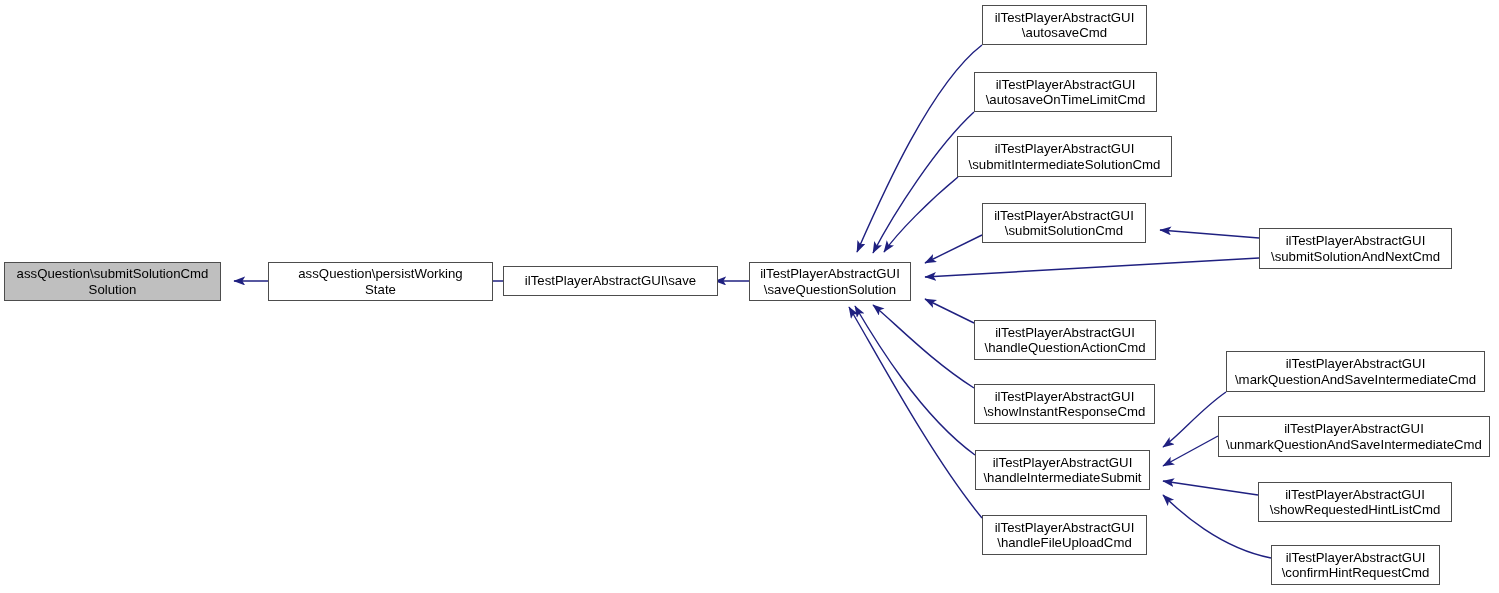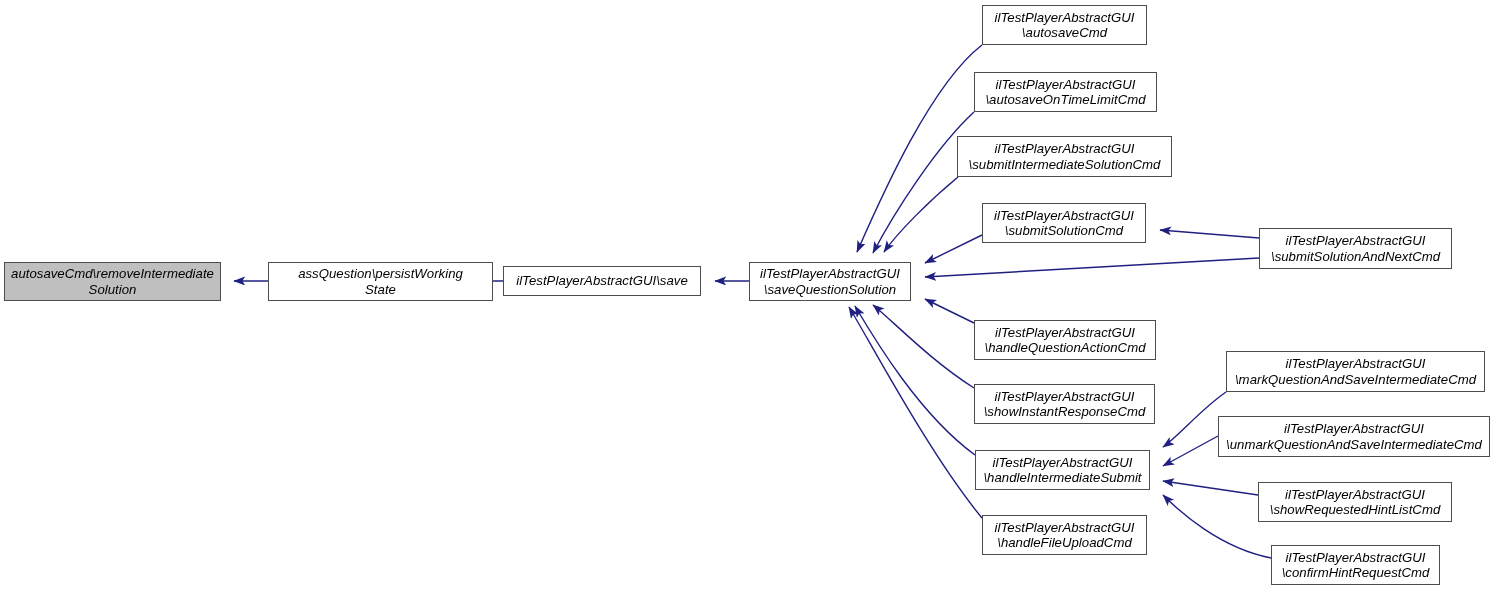--- a/index.html
+++ b/index.html
@@ -39,21 +39,20 @@
     justify-content: center;
     white-space: pre-line;
     letter-spacing: 0.02px;
   }
   .node.highlight {
     background: #bfbfbf;
   }
   .node .label {
     display: block;
     padding: 0 4px;
-    font-style: italic;
   }
 </style>
 </head>
 <body>
 
 <div id="canvas">
   <svg id="edges" viewBox="0 0 1499 593" xmlns="http://www.w3.org/2000/svg">
     <defs>
       <marker id="arrow" markerWidth="9" markerHeight="9" refX="8" refY="3.2" orient="auto" markerUnits="strokeWidth">
         <path d="M0,0 L8.5,3.2 L0,6.4 L2,3.2 z" fill="#1f2080"></path>
@@ -73,25 +72,25 @@
         <path d="M 974 388 C 930 360 894 322 873 305" marker-end="url(#arrow)"></path>
         <path d="M 975 455 C 920 415 875 340 855 306" marker-end="url(#arrow)"></path>
         <path d="M 982 518 C 930 455 872 345 849 307" marker-end="url(#arrow)"></path>
         <path d="M 1226 392 C 1200 410 1180 435 1163 447" marker-end="url(#arrow)"></path>
         <path d="M 1218 436 L 1163 466" marker-end="url(#arrow)"></path>
         <path d="M 1258 495 L 1163 481" marker-end="url(#arrow)"></path>
         <path d="M 1271 558 C 1220 548 1180 512 1163 495" marker-end="url(#arrow)"></path>
       </g>
   </svg>
   <div id="node-layer">
-      <div class="node highlight" style="left: 4px; top: 262px; width: 217px; height: 39px;"><span class="label">autosaveCmd\removeIntermediate
+      <div class="node highlight" style="left: 4px; top: 262px; width: 217px; height: 39px;"><span class="label">assQuestion\submitSolutionCmd
 Solution</span></div>
       <div class="node" style="left: 268px; top: 262px; width: 225px; height: 39px;"><span class="label">assQuestion\persistWorking
 State</span></div>
-      <div class="node" style="left: 503px; top: 266px; width: 198px; height: 30px;"><span class="label">ilTestPlayerAbstractGUI\save</span></div>
+      <div class="node" style="left: 503px; top: 266px; width: 215px; height: 30px;"><span class="label">ilTestPlayerAbstractGUI\save</span></div>
       <div class="node" style="left: 749px; top: 262px; width: 162px; height: 39px;"><span class="label">ilTestPlayerAbstractGUI
 \saveQuestionSolution</span></div>
       <div class="node" style="left: 982px; top: 5px; width: 165px; height: 40px;"><span class="label">ilTestPlayerAbstractGUI
 \autosaveCmd</span></div>
       <div class="node" style="left: 974px; top: 72px; width: 183px; height: 40px;"><span class="label">ilTestPlayerAbstractGUI
 \autosaveOnTimeLimitCmd</span></div>
       <div class="node" style="left: 957px; top: 136px; width: 215px; height: 41px;"><span class="label">ilTestPlayerAbstractGUI
 \submitIntermediateSolutionCmd</span></div>
       <div class="node" style="left: 982px; top: 203px; width: 164px; height: 40px;"><span class="label">ilTestPlayerAbstractGUI
 \submitSolutionCmd</span></div>

